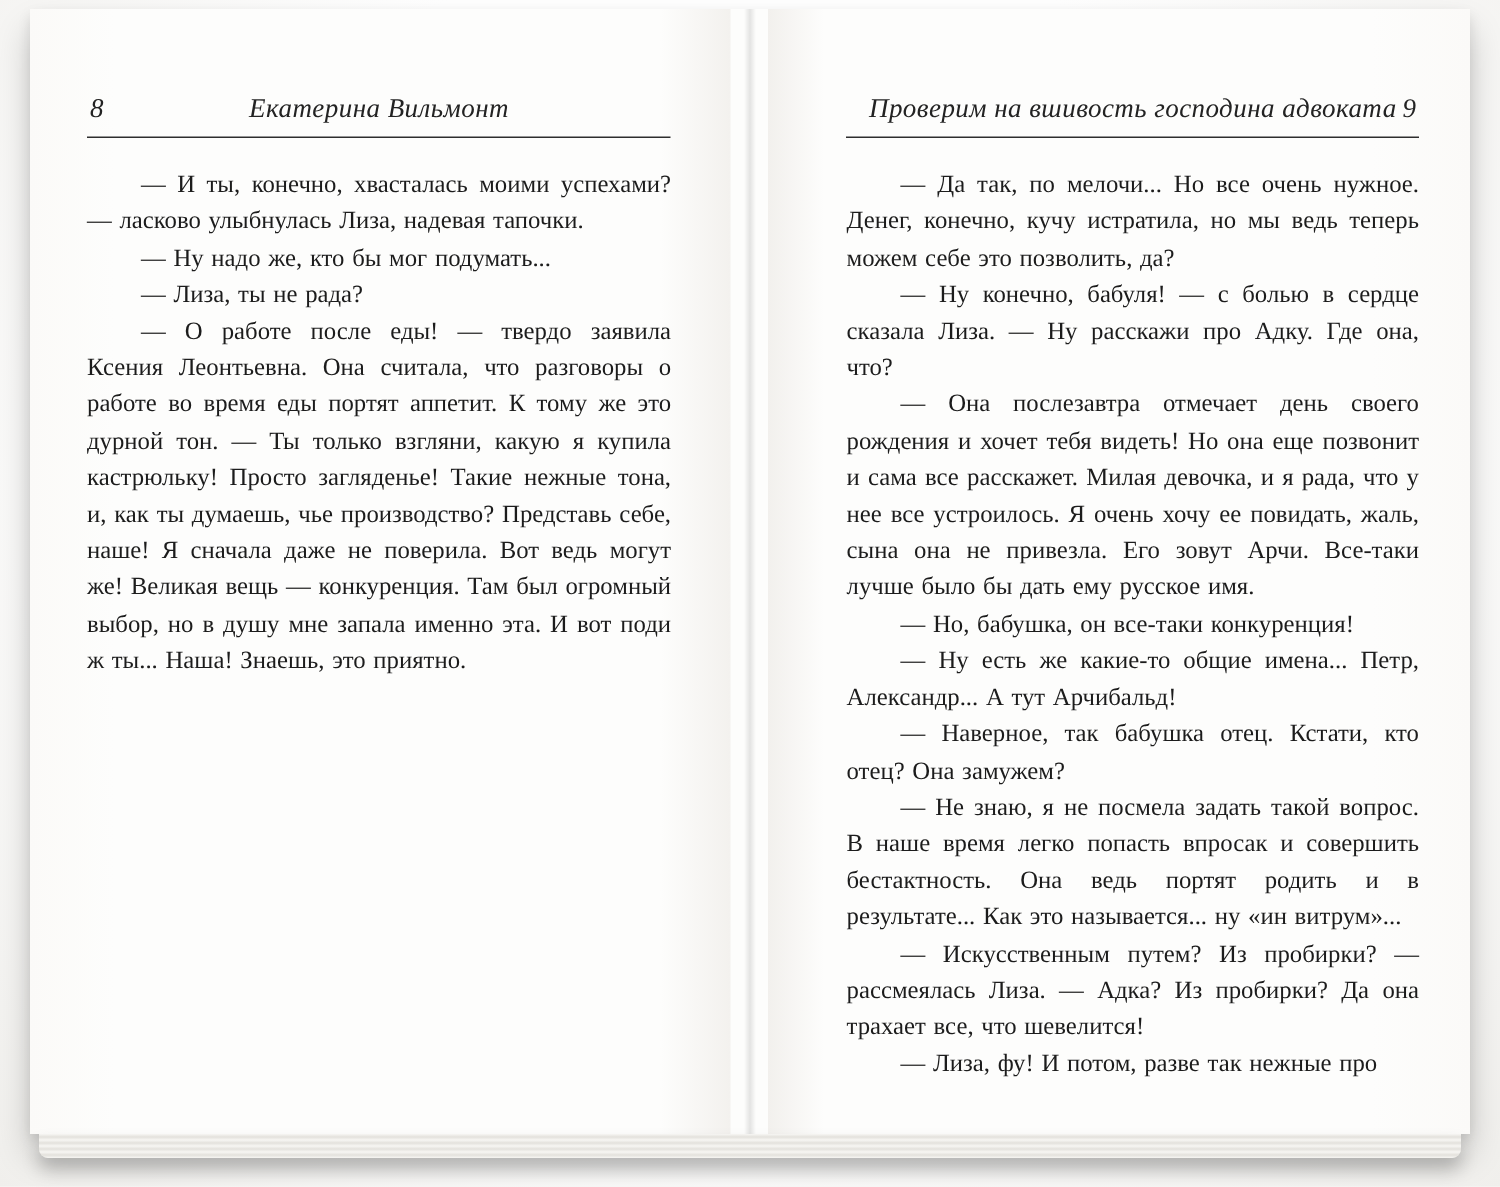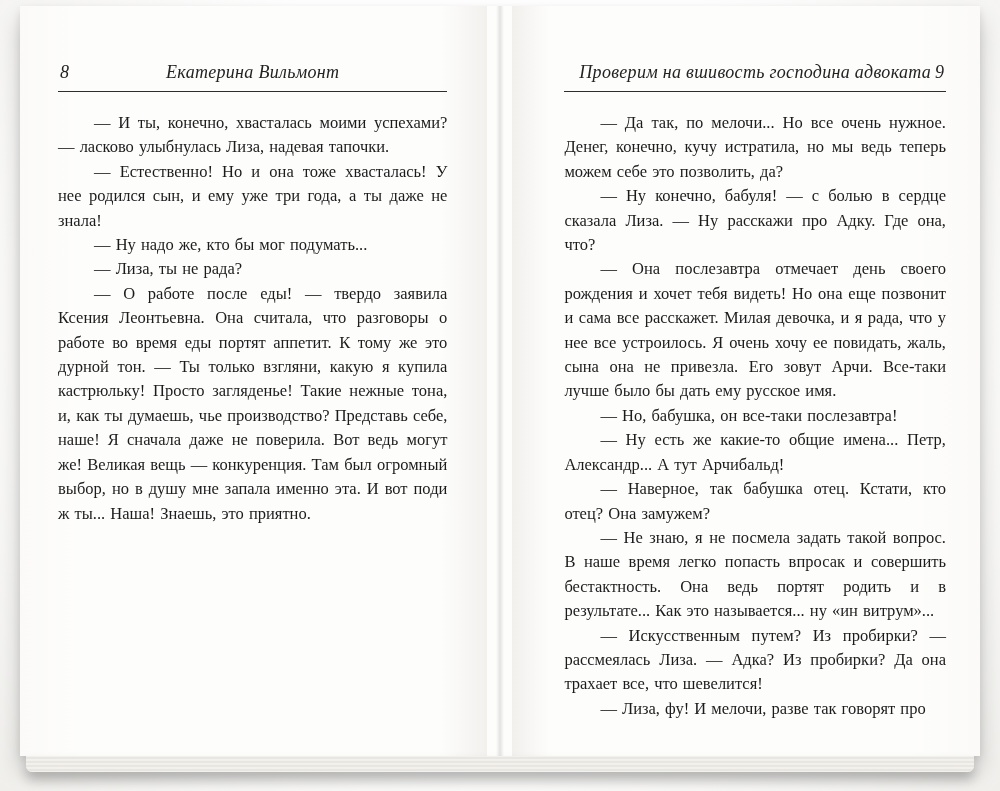--- a/index.html
+++ b/index.html
@@ -81,43 +81,42 @@
   <div class="book">
 
     <div class="page left">
       <div class="pg-header">
         <span class="pg-num at-left">8</span>
         <span class="running">Екатерина Вильмонт</span>
       </div>
       <div class="rule"></div>
       <div class="text">
           <p class="para">— И ты, конечно, хвасталась моими успехами? — ласково улыбнулась Лиза, надевая тапочки.</p>
-          <p class="para">— Естественно! Но и она тоже хвасталась! У нее родился сын, и ему уже три года, а ты даже не знала!</p>
           <p class="para">— Ну надо же, кто бы мог подумать...</p>
           <p class="para">— Лиза, ты не рада?</p>
           <p class="para">— О работе после еды! — твердо заявила Ксения Леонтьевна. Она считала, что разговоры о работе во время еды портят аппетит. К тому же это дурной тон. — Ты только взгляни, какую я купила кастрюльку! Просто загляденье! Такие нежные тона, и, как ты думаешь, чье производство? Представь себе, наше! Я сначала даже не поверила. Вот ведь могут же! Великая вещь — конкуренция. Там был огромный выбор, но в душу мне запала именно эта. И вот поди ж ты... Наша! Знаешь, это приятно.</p>
         </div>
     </div>
 
     <div class="spine"></div>
 
     <div class="page right">
       <div class="pg-header">
         <span class="running">Проверим на вшивость господина адвоката</span>
         <span class="pg-num at-right">9</span>
       </div>
       <div class="rule"></div>
       <div class="text">
           <p class="para">— Да так, по мелочи... Но все очень нужное. Денег, конечно, кучу истратила, но мы ведь теперь можем себе это позволить, да?</p>
           <p class="para">— Ну конечно, бабуля! — с болью в сердце сказала Лиза. — Ну расскажи про Адку. Где она, что?</p>
           <p class="para">— Она послезавтра отмечает день своего рождения и хочет тебя видеть! Но она еще позвонит и сама все расскажет. Милая девочка, и я рада, что у нее все устроилось. Я очень хочу ее повидать, жаль, сына она не привезла. Его зовут Арчи. Все-таки лучше было бы дать ему русское имя.</p>
-          <p class="para">— Но, бабушка, он все-таки послезавтра!</p>
+          <p class="para">— Но, бабушка, он все-таки конкуренция!</p>
           <p class="para">— Ну есть же какие-то общие имена... Петр, Александр... А тут Арчибальд!</p>
           <p class="para">— Наверное, так бабушка отец. Кстати, кто отец? Она замужем?</p>
           <p class="para">— Не знаю, я не посмела задать такой вопрос. В наше время легко попасть впросак и совершить бестактность. Она ведь портят родить и в результате... Как это называется... ну «ин витрум»...</p>
           <p class="para">— Искусственным путем? Из пробирки? — рассмеялась Лиза. — Адка? Из пробирки? Да она трахает все, что шевелится!</p>
-          <p class="para">— Лиза, фу! И мелочи, разве так говорят про</p>
+          <p class="para">— Лиза, фу! И потом, разве так нежные про</p>
         </div>
     </div>
 
   </div>
   <div class="page-edges"></div>
 </div>
 
 </body></html>

